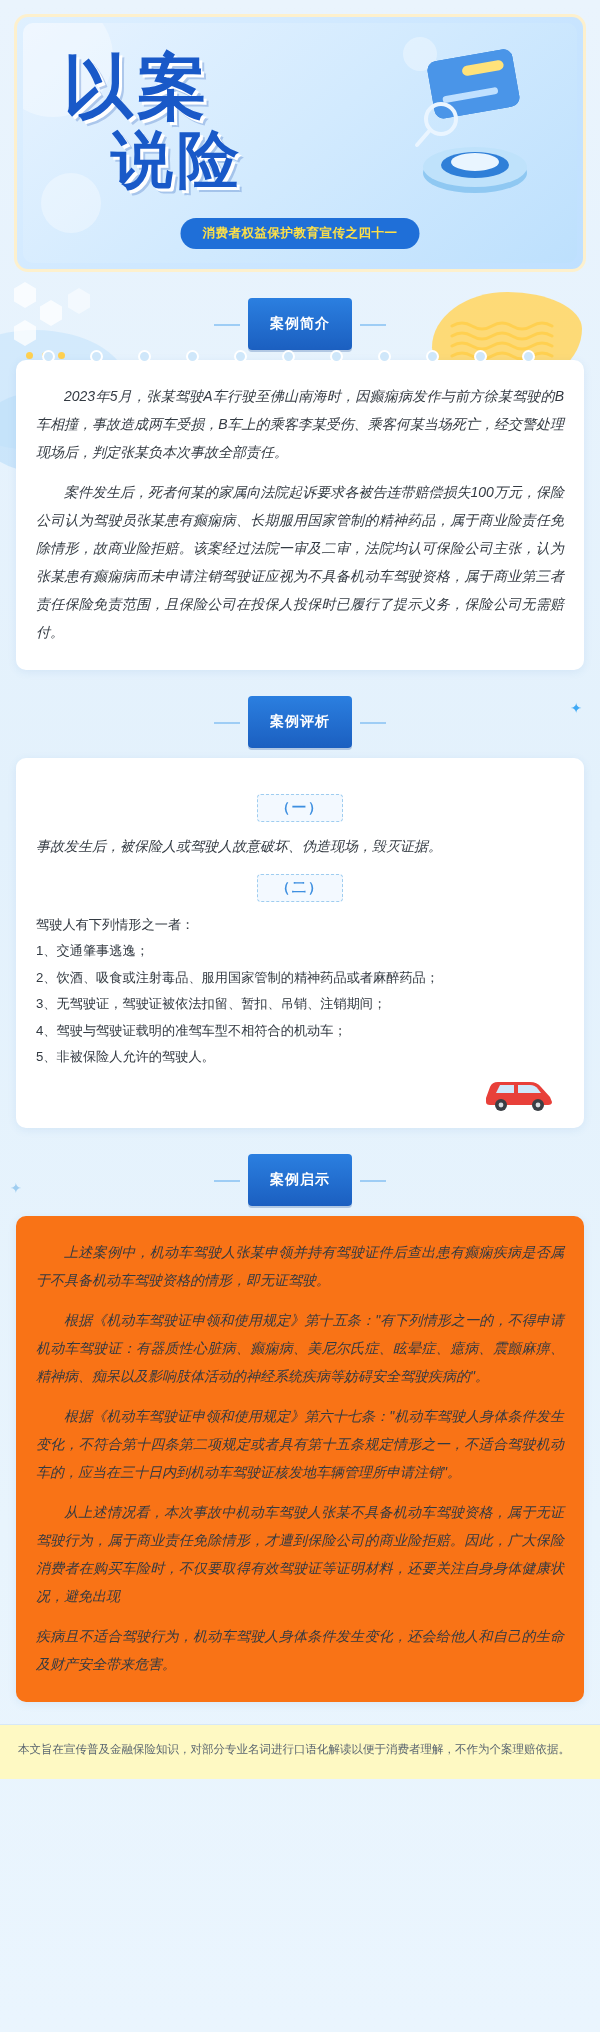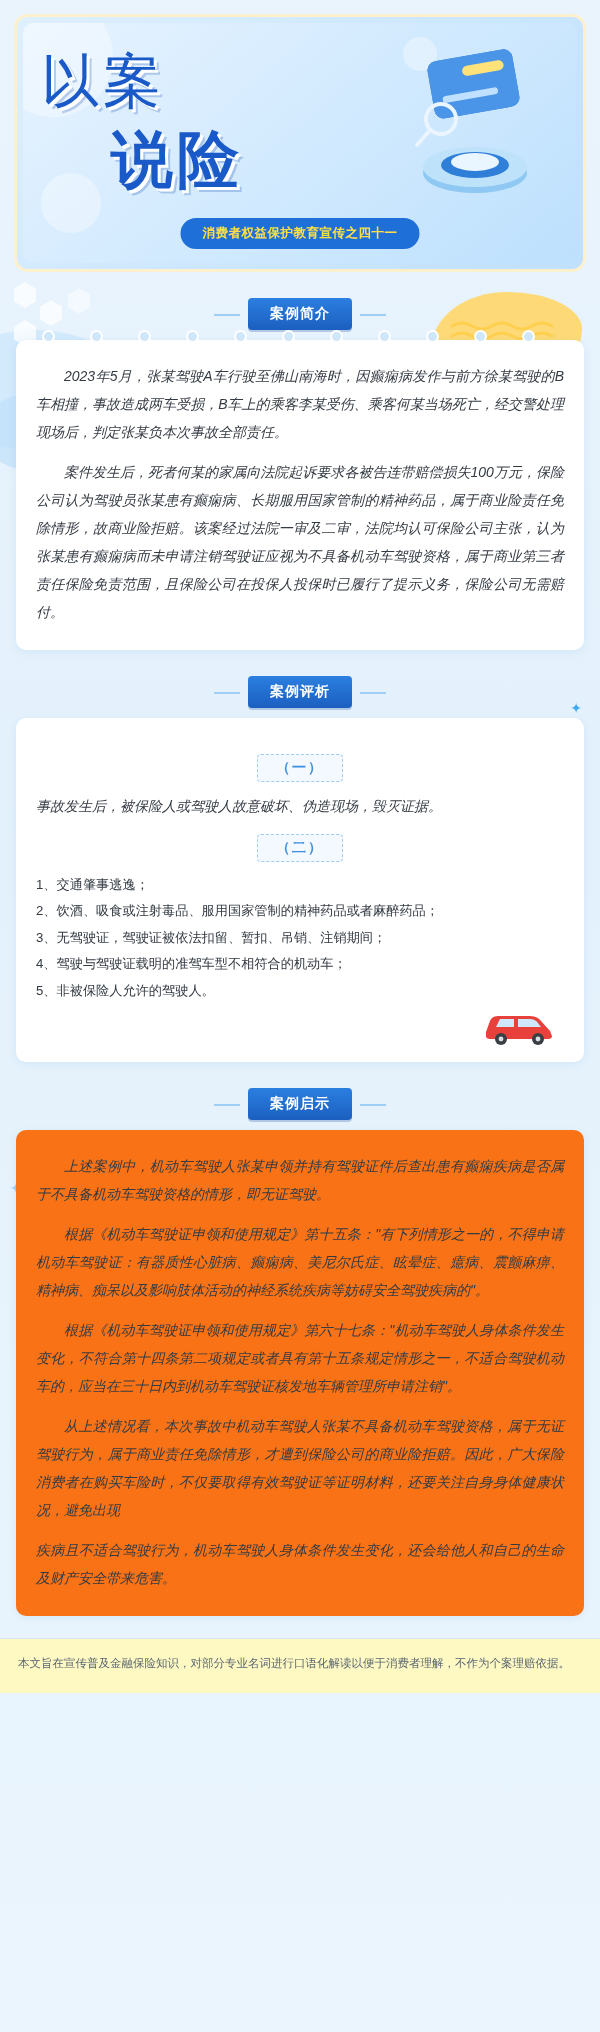--- a/index.html
+++ b/index.html
@@ -51,22 +51,22 @@
     border: 3px solid #fdf0cd;
   }
   .banner-inner {
     position: absolute; inset: 6px;
     border-radius: 10px;
     background: linear-gradient(140deg,#e7f3ff 0%, #d2eafe 50%, #bde0fd 100%);
     overflow: hidden;
   }
   .banner-circles { position:absolute; border-radius:50%; background: rgba(255,255,255,.35); }
   .title-main {
-    position: absolute; left: 18px; top: 28px;
-    font-size: 58px; line-height: 1.05; font-weight: normal;
+    position: absolute; left: 40px; top: 28px;
+    font-size: 70px; line-height: 1.05; font-weight: bold;
     color: #1959c8;
     letter-spacing: 4px;
     text-shadow: 3px 3px 0 #ffffff, 5px 5px 0 rgba(22,80,180,.25);
     font-family: "DejaVu Sans", "Liberation Sans", sans-serif;
   }
   .title-sub {
     position: absolute; left: 88px; top: 104px;
     font-size: 62px; line-height: 1.05; font-weight: bold;
     color: #1959c8; letter-spacing: 4px;
     text-shadow: 3px 3px 0 #ffffff, 5px 5px 0 rgba(22,80,180,.25);
@@ -82,21 +82,21 @@
     white-space: nowrap;
   }
   .card-illus { position: absolute; right: 34px; top: 18px; width: 140px; height: 170px; }
 
   
   .sec-head-wrap { text-align: center; margin: 26px 0 10px; position: relative; }
   .sec-head {
     display: inline-block;
     background: linear-gradient(180deg,#2b7fe0,#1b5fc0);
     color: #fff; font-size: 14px; font-weight: bold;
-    padding: 7px 22px; border-radius: 4px;
+    padding: 17px 22px; border-radius: 4px;
     box-shadow: 0 2px 0 rgba(20,70,150,.25);
     letter-spacing: 1px;
     position: relative;
   }
   .sec-head:before, .sec-head:after {
     content:""; position: absolute; top: 50%; width: 26px; height: 2px;
     background: #9ecdf5;
   }
   .sec-head:before { left: -34px; }
   .sec-head:after { right: -34px; }
@@ -249,20 +249,21 @@
 
   <div class="num-badge-wrap">
     <span class="num-badge">（一）</span>
   </div>
   <p class="para noindent">事故发生后，被保险人或驾驶人故意破坏、伪造现场，毁灭证据。</p>
 
   <div class="num-badge-wrap">
     <span class="num-badge">（二）</span>
   </div>
   <div class="list-block">
+    <div class="li">驾驶人有下列情形之一者：</div>
     <div class="li">1、交通肇事逃逸；</div>
     <div class="li">2、饮酒、吸食或注射毒品、服用国家管制的精神药品或者麻醉药品；</div>
     <div class="li">3、无驾驶证，驾驶证被依法扣留、暂扣、吊销、注销期间；</div>
     <div class="li">4、驾驶与驾驶证载明的准驾车型不相符合的机动车；</div>
     <div class="li">5、非被保险人允许的驾驶人。</div>
   </div>
 
   <svg class="car" viewBox="0 0 78 40">
     <path d="M6 26 L10 15 Q12 10 18 10 L50 10 Q57 10 61 15 L70 25 L72 30 Q72 33 68 33 L10 33 Q6 33 6 30 Z" fill="#e8403a"></path>
     <path d="M20 13 L34 13 L34 21 L16 21 Z" fill="#cfe8fb"></path>

